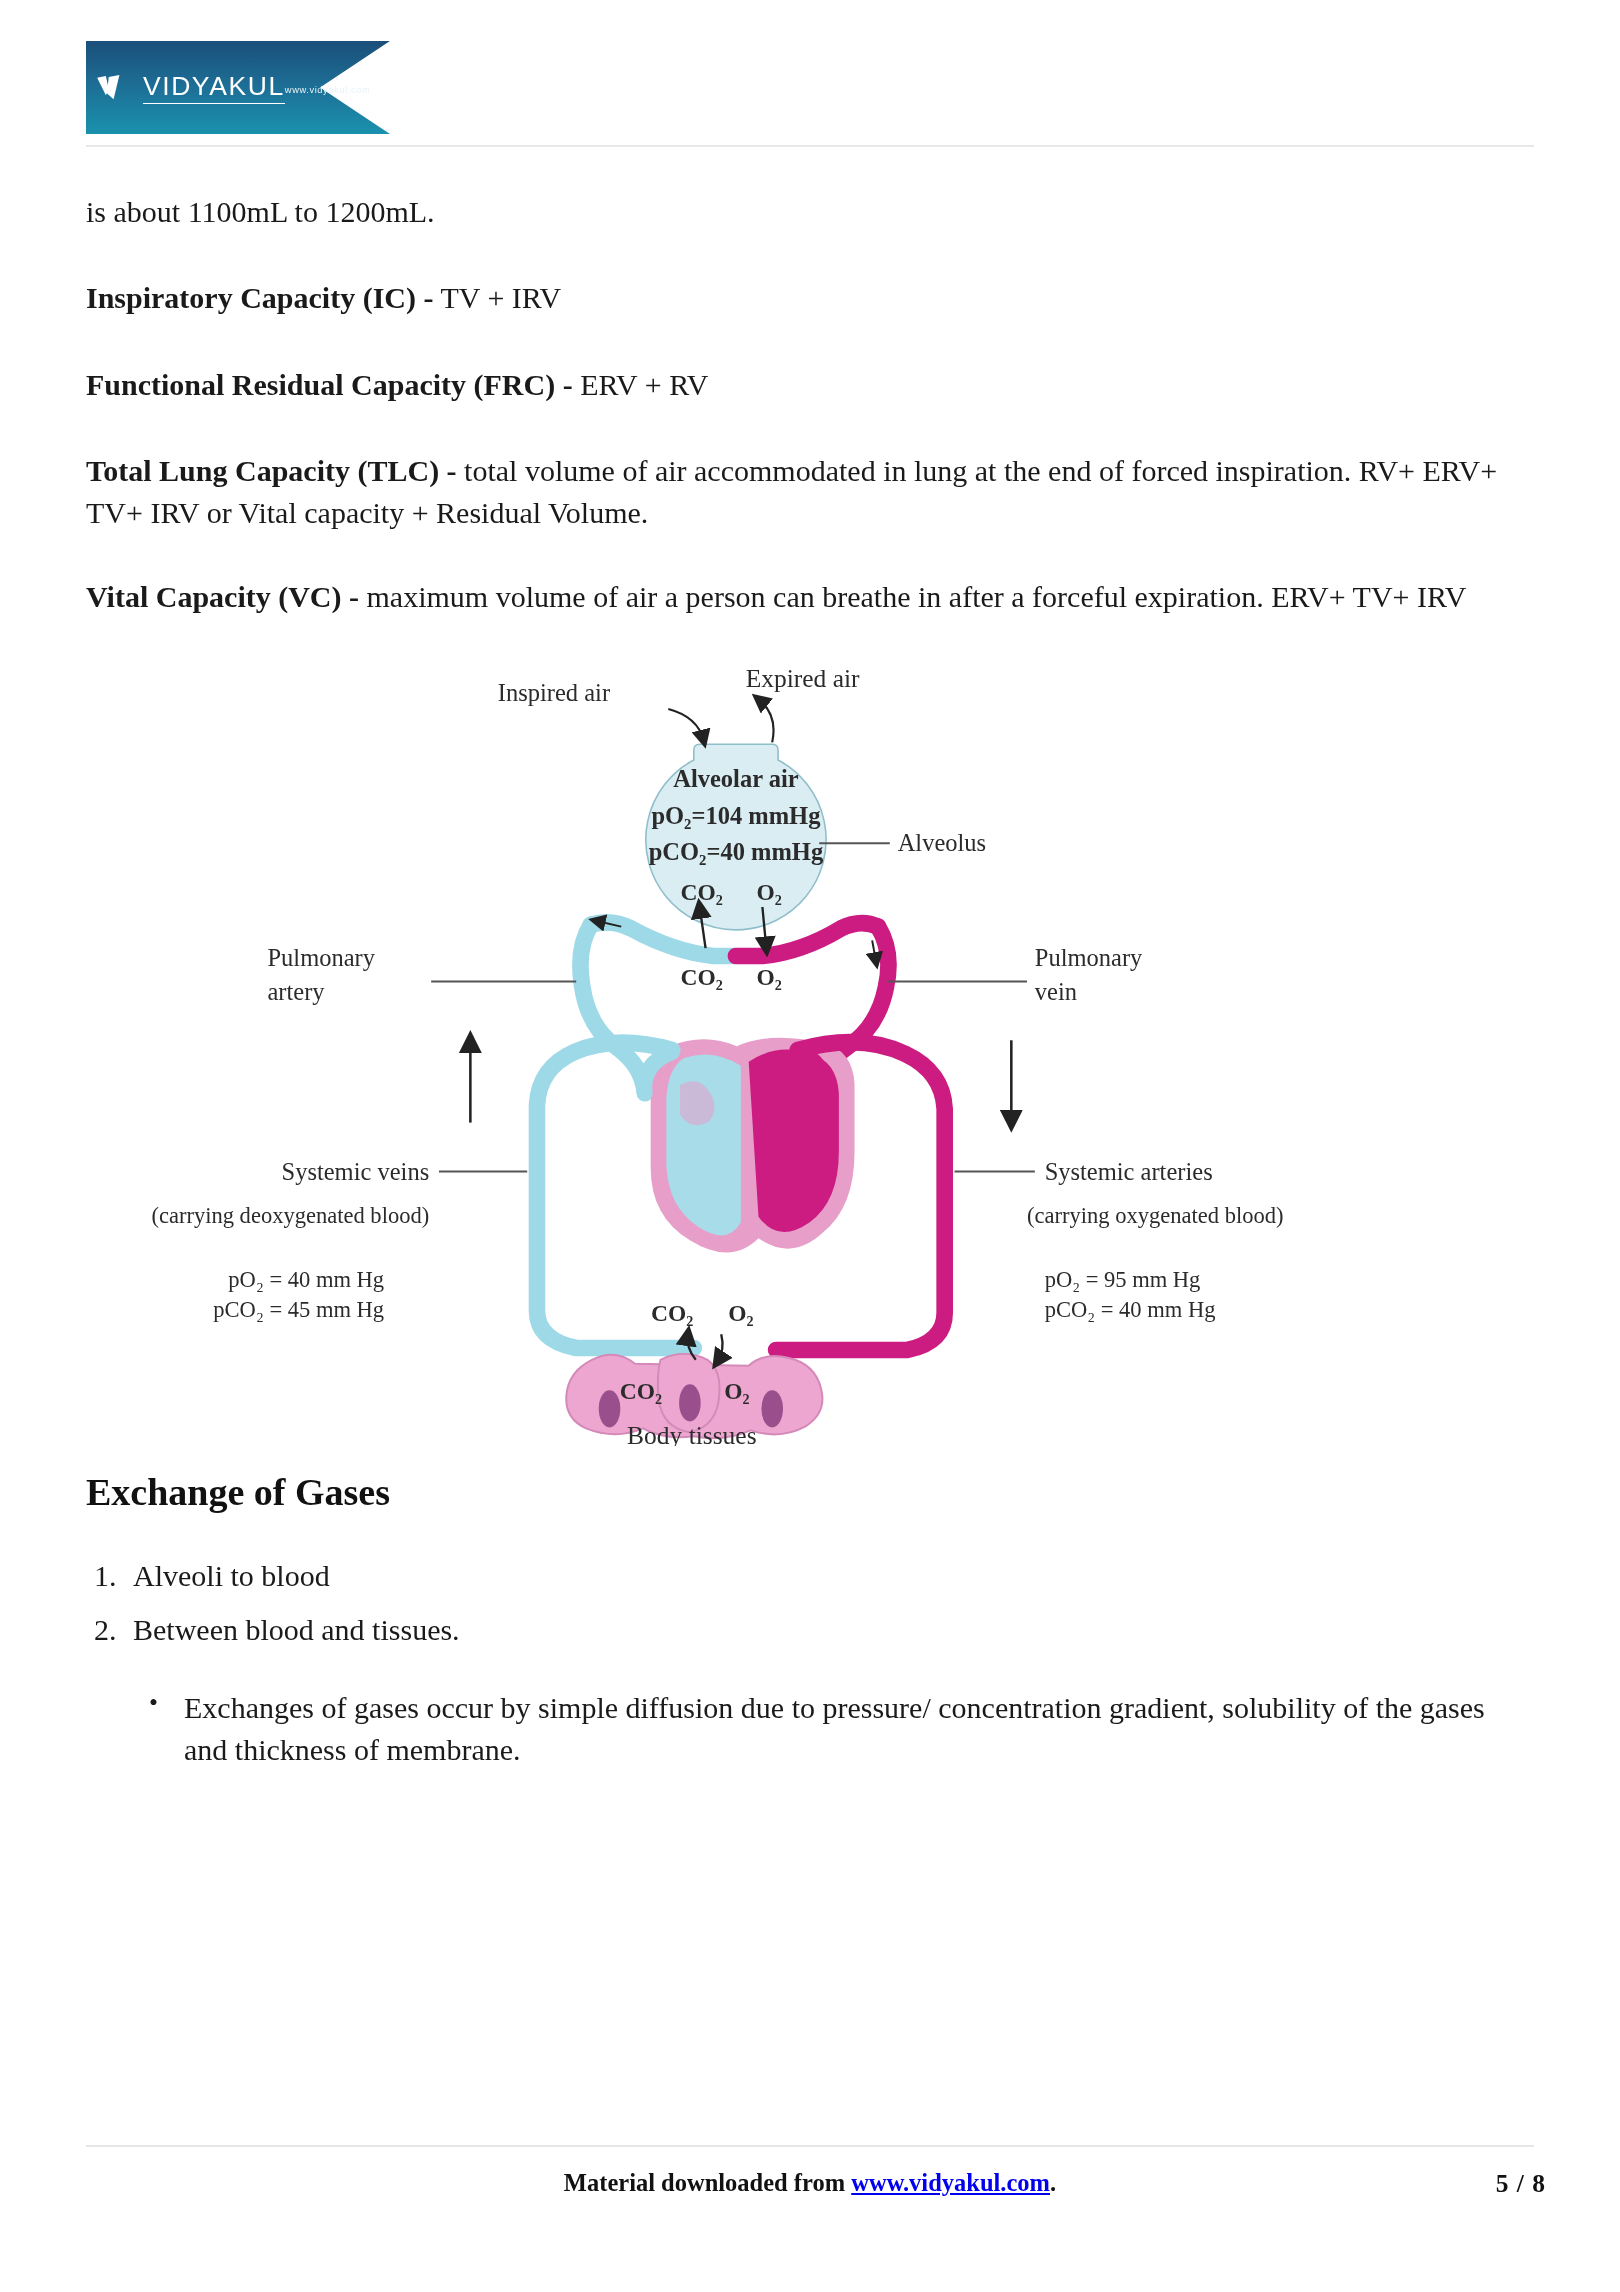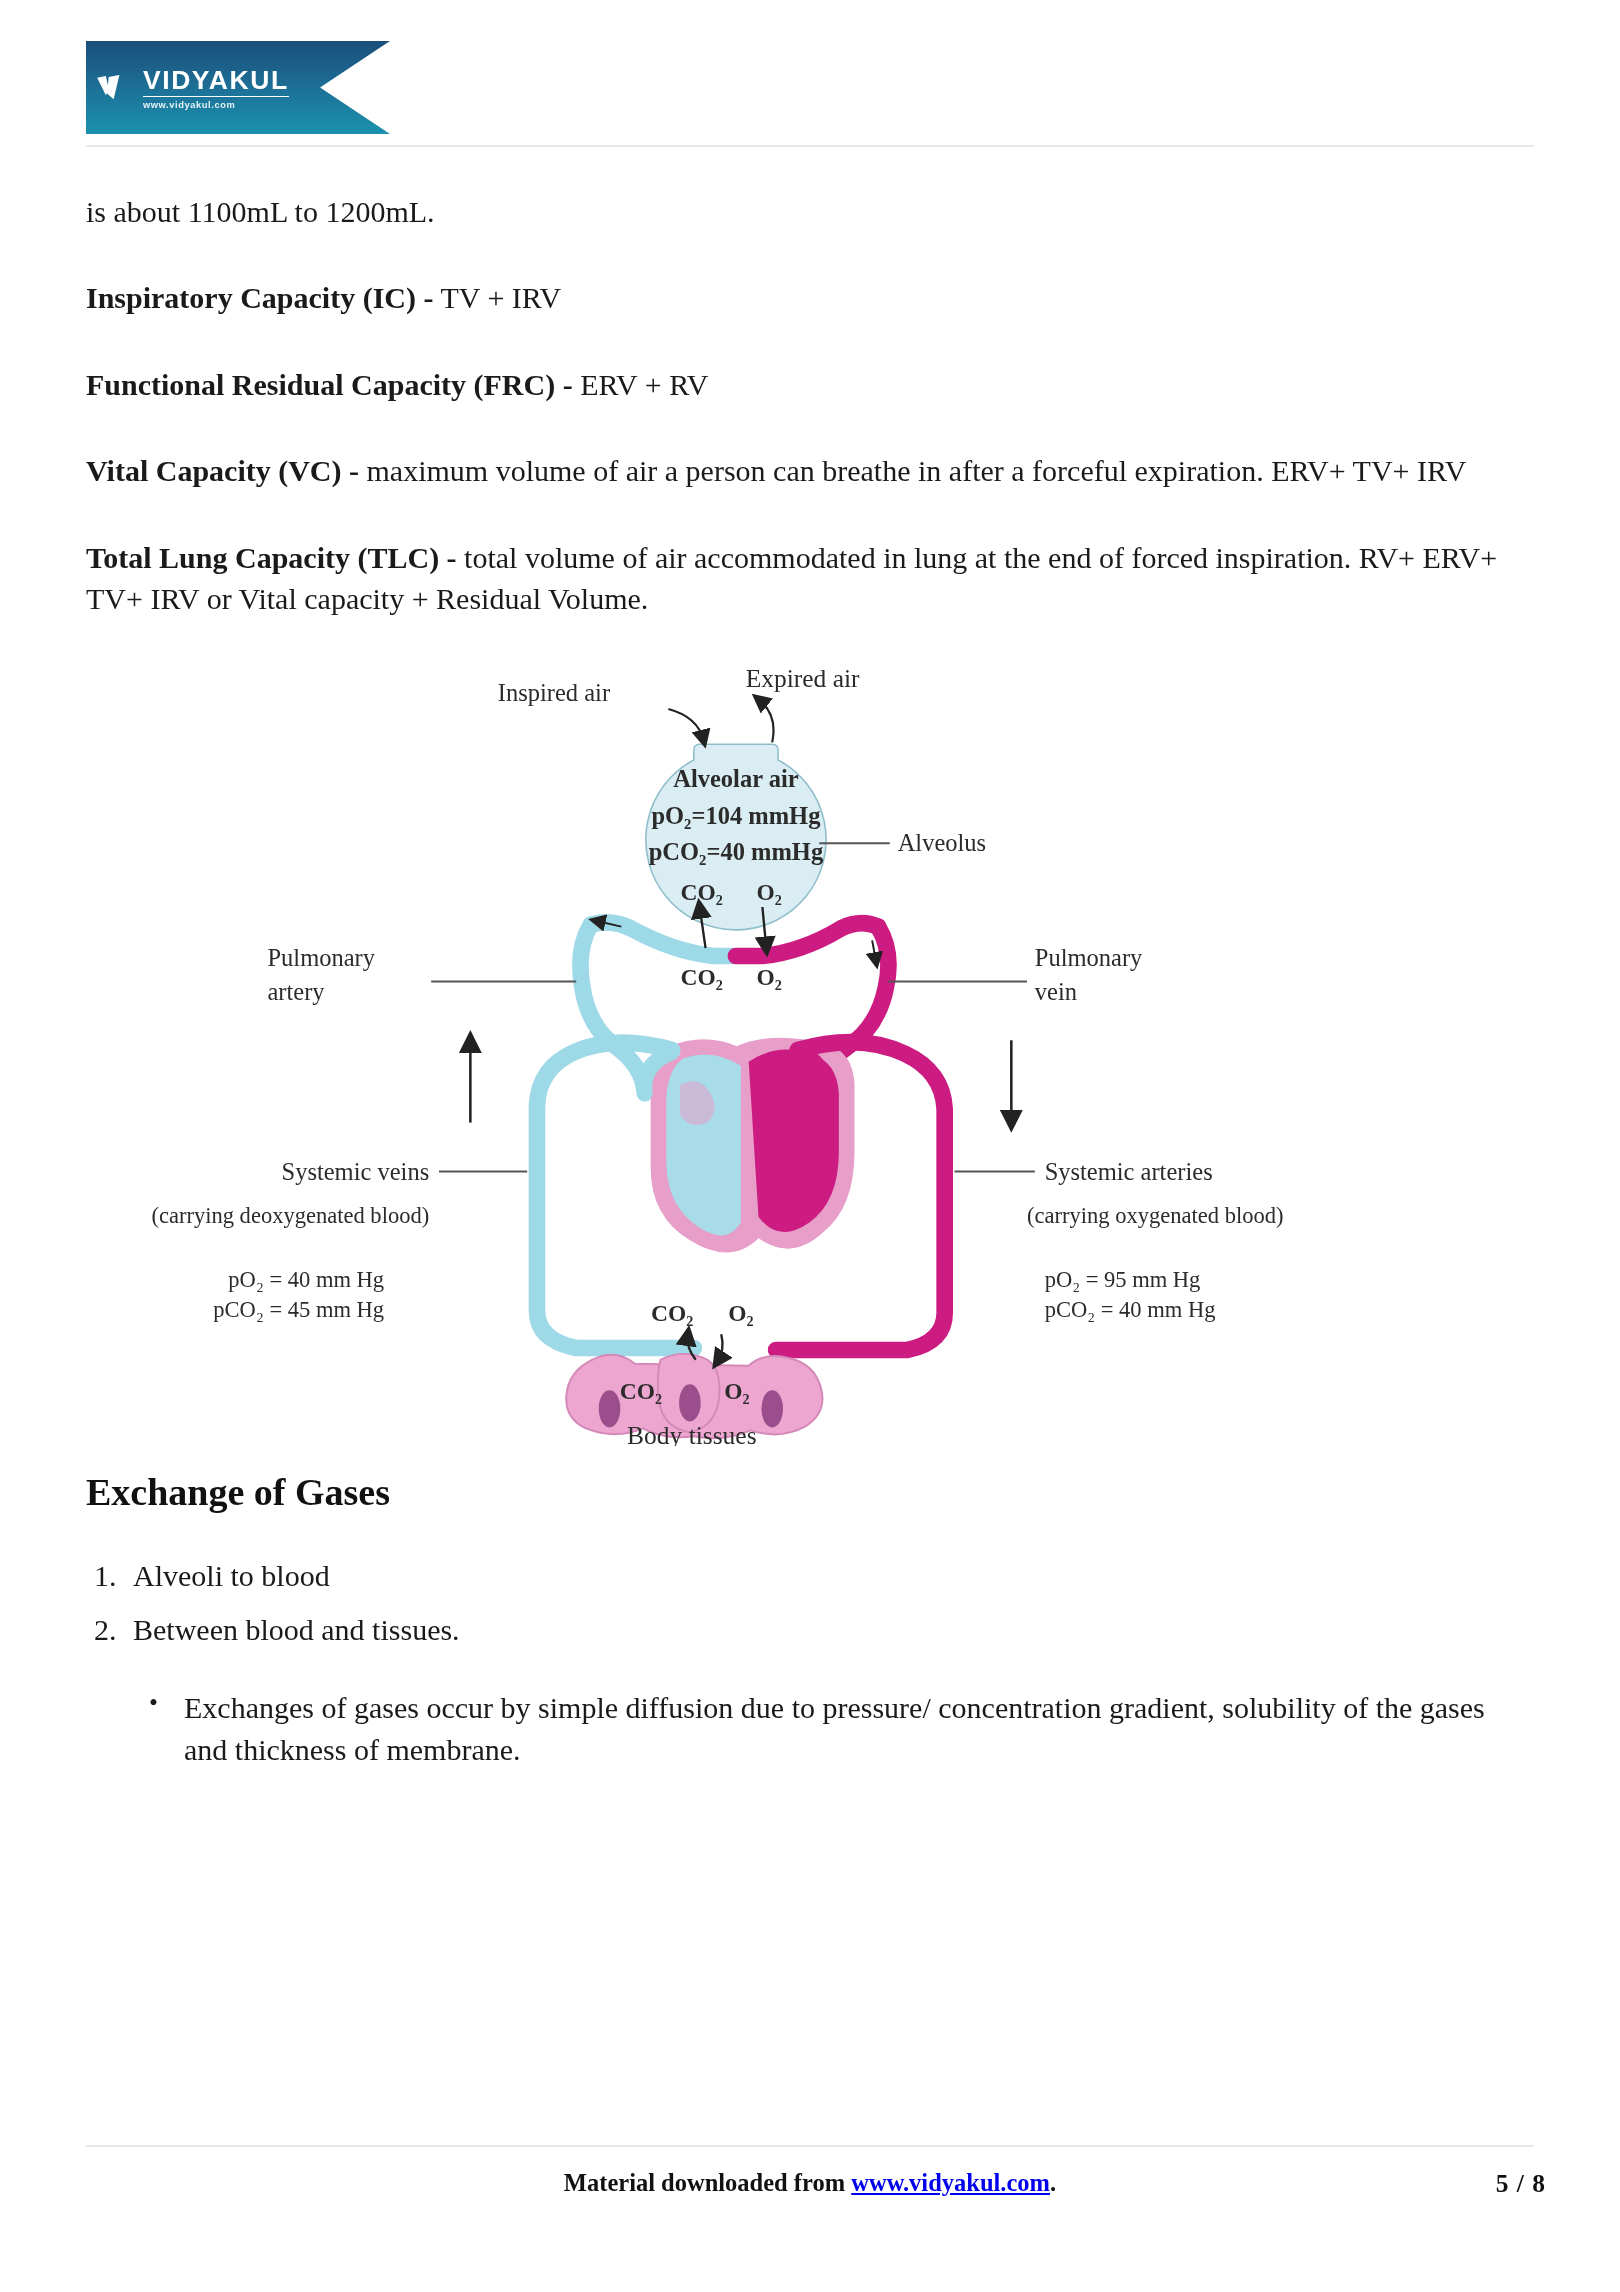--- a/index.html
+++ b/index.html
@@ -46,23 +46,22 @@
     align-items: center;
   }
   .logo-mark {
     width: 41px;
     height: 29px;
     margin-right: 5.9px;
     flex: none;
   }
   .logo-textwrap {
     display: flex;
-    flex-direction: column;
-    align-items: flex-start;
-    font-weight: bold;
+    flex-direction: row;
+    align-items: center;
   }
   .logo-word {
     font-family: "Liberation Sans", sans-serif;
     font-size: 26.5px;
     letter-spacing: 1.6px;
     color: #ffffff;
     line-height: 1;
     border-bottom: 1.6px solid #ffffff;
     padding-bottom: 2.9px;
   }
@@ -218,23 +217,23 @@
 
   <div class="content">
 
     <p class="para"><span>is about 1100mL to 1200mL.</span></p>
 
     <p class="para"><span class="b">Inspiratory Capacity (IC) -</span><span> TV + IRV</span></p>
 
 
     <p class="para"><span class="b">Functional Residual Capacity (FRC) -</span><span> ERV + RV</span></p>
 
+    <p class="para tight"><span class="b">Total Lung Capacity (TLC) -</span><span> total volume of air accommodated in lung at the end of forced inspiration. RV+ ERV+ TV+ IRV or Vital capacity + Residual Volume.</span></p>
+
     <p class="para"><span class="b">Vital Capacity (VC) -</span><span> maximum volume of air a person can breathe in after a forceful expiration. ERV+ TV+ IRV</span></p>
-
-    <p class="para tight"><span class="b">Total Lung Capacity (TLC) -</span><span> total volume of air accommodated in lung at the end of forced inspiration. RV+ ERV+ TV+ IRV or Vital capacity + Residual Volume.</span></p>
 
     <div class="figure">
       <svg width="1441" height="784" viewBox="0 0 1470 800">
         <defs>
           <marker id="arrh" markerWidth="9" markerHeight="9" refX="5" refY="4.5" orient="auto">
             <path d="M0,0 L9,4.5 L0,9 z" fill="#222"></path>
           </marker>
         </defs>
 
         <g font-family="Liberation Serif, serif" fill="#2b2b2b">

